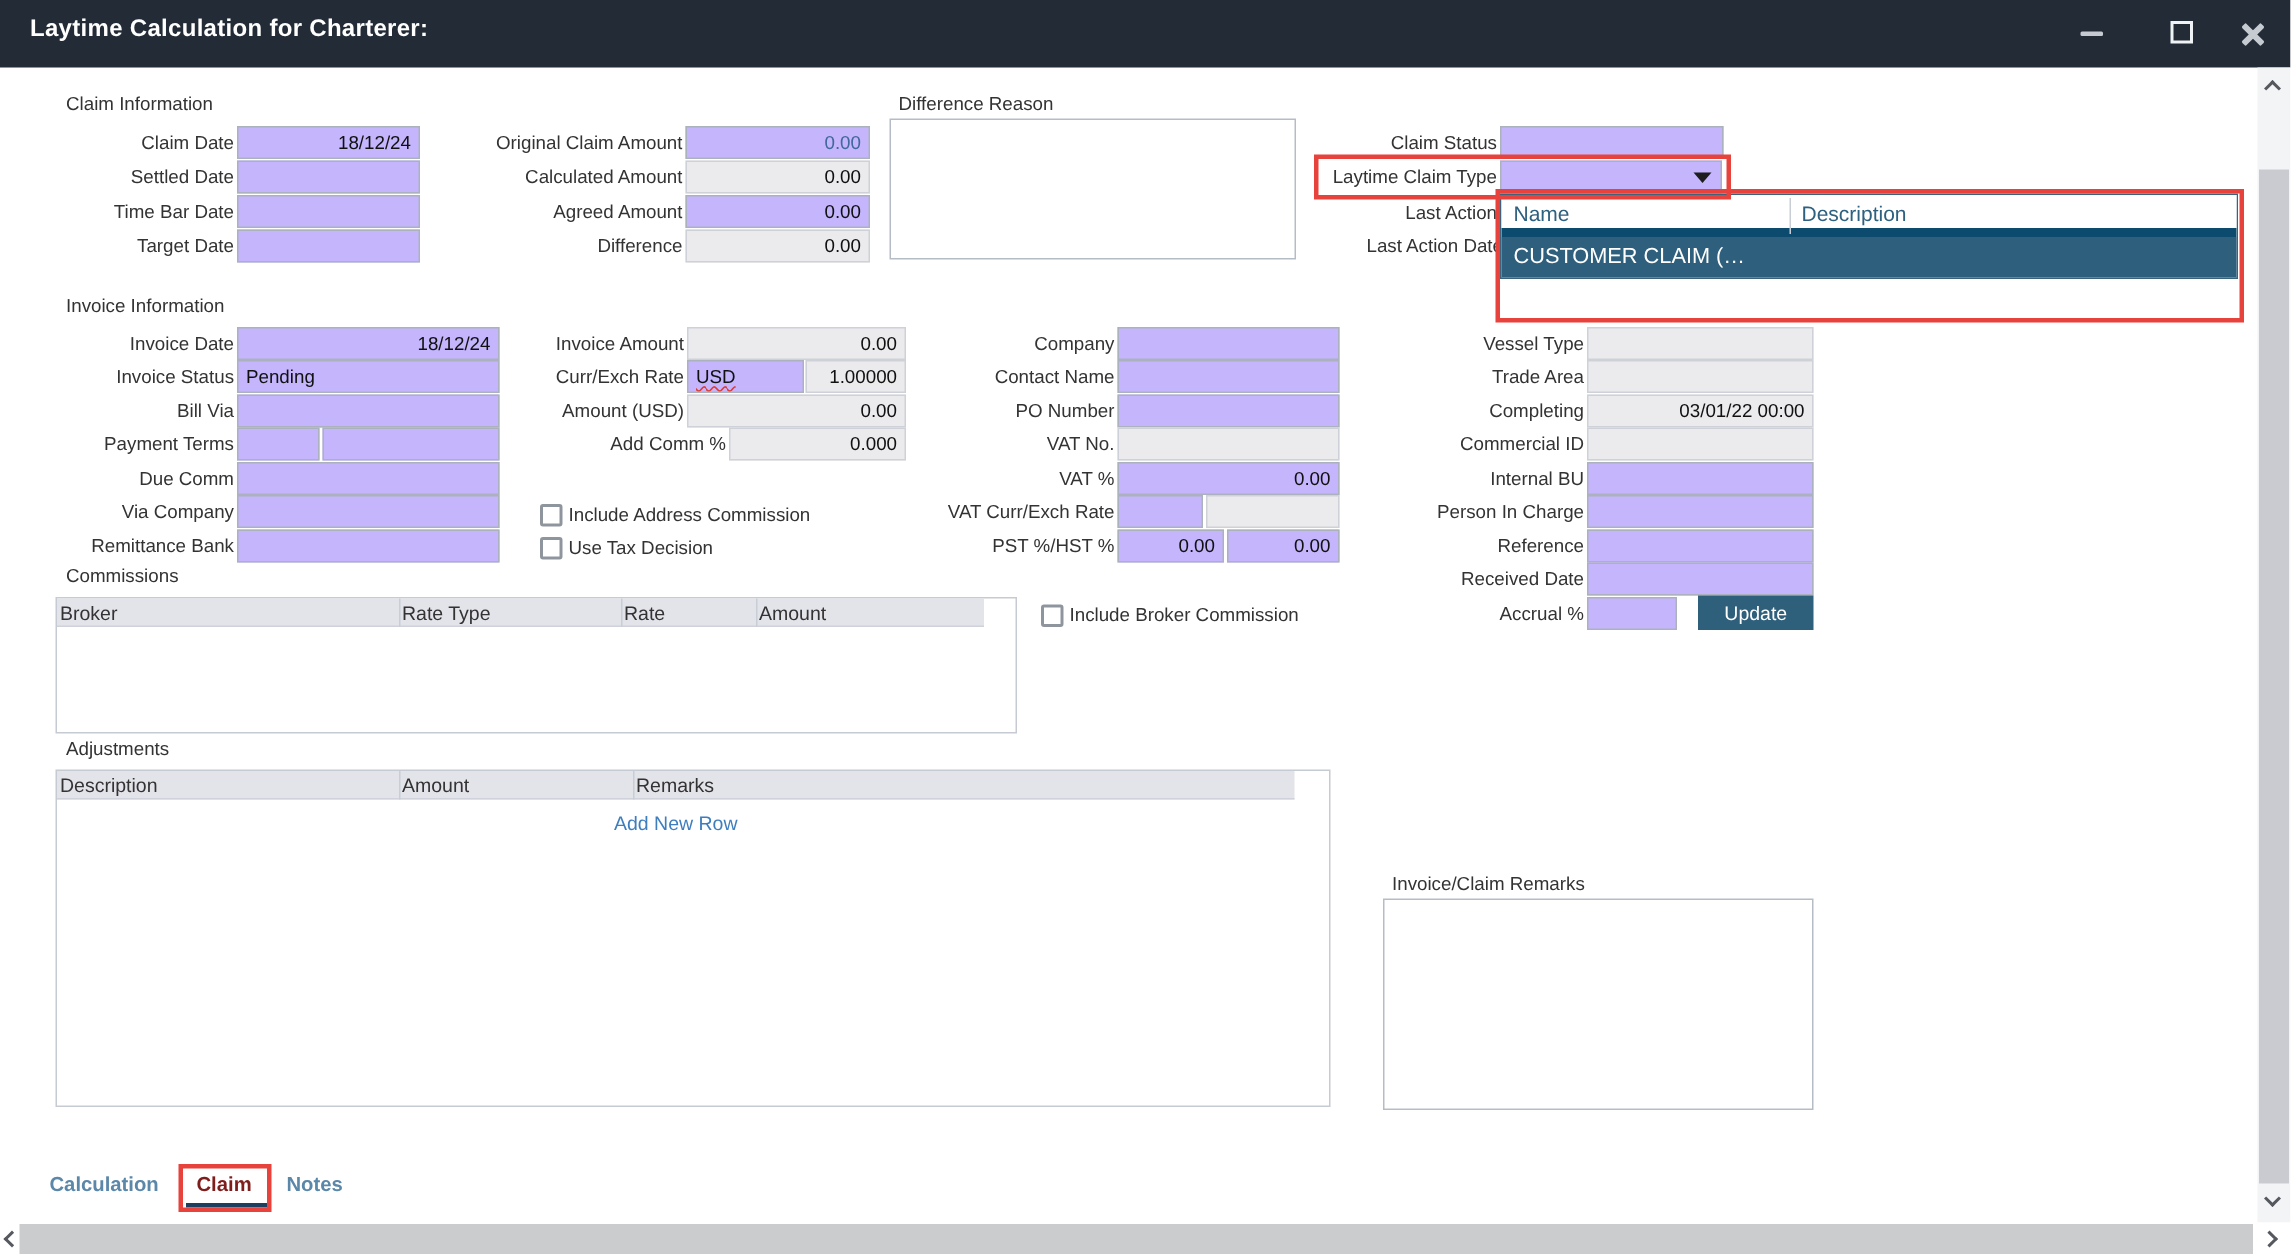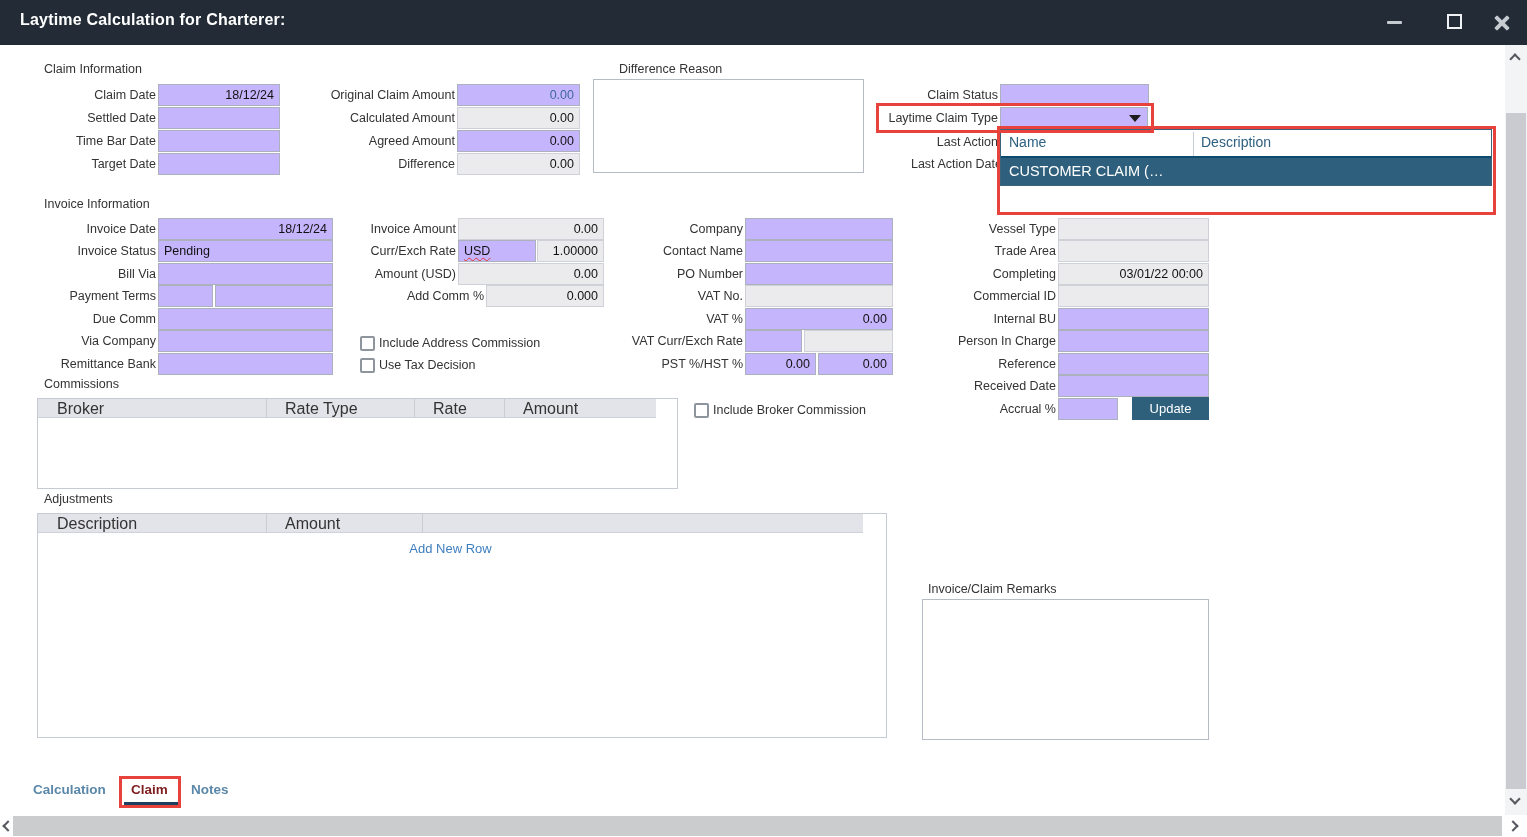--- a/index.html
+++ b/index.html
@@ -25,34 +25,34 @@
   .ta { position:absolute; background:#fff; border:1px solid #b6bcc6; }
   .cb { position:absolute; width:15px; height:15px; background:#fff; border:2px solid #8f959d; border-radius:2px; }
   .cb-lbl { position:absolute; font-size:12.5px; color:#333; white-space:nowrap; }
   .wavy { text-decoration:underline; text-decoration-style:wavy; text-decoration-color:#e03a30; text-decoration-thickness:1px; text-underline-offset:2px; }
 
   
   .dd-arrow { position:absolute; width:0; height:0; border-left:6px solid transparent; border-right:6px solid transparent; border-top:7px solid #1d1d1d; }
 
   
   .dd-list { position:absolute; left:1000px; top:129px; width:492px; background:#fff; border:1px solid #3a637e; z-index:30; }
-  .dd-header { position:relative; height:28px; border-bottom:2px solid #0c4a6e; background:#fff; }
+  .dd-header { position:relative; height:28px; border-bottom:6px solid #0c4a6e; background:#fff; }
   .dd-col1 { position:absolute; left:8px; top:4px; font-size:14px; color:#2e6080; }
   .dd-col2 { position:absolute; left:200px; top:4px; font-size:14px; color:#2e6080; }
   .dd-sep { position:absolute; left:192px; top:2px; width:1px; height:24px; background:#c9cdd5; }
   .dd-row { position:relative; height:27px; line-height:27px; font-size:14.5px; color:#111; padding-left:8px; white-space:nowrap; overflow:hidden; background:#fff; }
   .dd-row.sel { background:#2e5f7c; color:#fff; }
 
   
   .redbox { position:absolute; border:3px solid #e8423c; background:transparent; z-index:40; pointer-events:none; }
 
   
   .tbl { position:absolute; background:#fff; border:1px solid #c6cad2; }
   .tbl-headband { position:absolute; left:0; top:0; height:19px; background:#e3e3ea; border-bottom:1px solid #cfd2da; }
-  .tbl-h { position:absolute; top:0; height:19px; line-height:19px; font-size:16px; color:#333; padding-left:19px; white-space:nowrap; overflow:hidden; }
+  .tbl-h { position:absolute; top:0; height:19px; line-height:19px; font-size:13px; color:#333; padding-left:2px; white-space:nowrap; overflow:hidden; }
   .tbl-vsep { position:absolute; top:0; width:1px; height:19px; background:#c9cdd5; }
 
   .btn-update { position:absolute; left:1132px; top:397px; width:77px; height:23px; background:#2e607c; color:#fff; font-size:13px; text-align:center; line-height:23px; cursor:pointer; }
   .link { position:absolute; color:#3e7ebe; font-size:13px; white-space:nowrap; cursor:pointer; }
 
   
   .tab { position:absolute; top:782px; font-size:13.5px; font-weight:bold; color:#5b87a9; cursor:pointer; white-space:nowrap; }
   .tab.active { color:#7f1d1d; }
   .tab-underline { position:absolute; left:124px; top:802px; width:54px; height:3px; background:#1e3e60; }
 
@@ -93,21 +93,21 @@
 
   <div class="lbl" style="left:314px; top:84px; width:141px;">Original Claim Amount</div>
   <div class="fld num bluev" style="left:457px; top:84px; width:123px;">0.00</div>
   <div class="lbl" style="left:314px; top:107px; width:141px;">Calculated Amount</div>
   <div class="fld ro num" style="left:457px; top:107px; width:123px;">0.00</div>
   <div class="lbl" style="left:314px; top:130px; width:141px;">Agreed Amount</div>
   <div class="fld num" style="left:457px; top:130px; width:123px;">0.00</div>
   <div class="lbl" style="left:314px; top:153px; width:141px;">Difference</div>
   <div class="fld ro num" style="left:457px; top:153px; width:123px;">0.00</div>
 
-  <div class="heading" style="left:619px; top:62px;">Difference Reason</div>
+  <div class="heading" style="left:599px; top:62px;">Difference Reason</div>
   <div class="ta" style="left:593px; top:79px; width:271px; height:94px;"></div>
 
   <div class="lbl" style="left:845px; top:84px; width:153px;">Claim Status</div>
   <div class="fld" style="left:1000px; top:84px; width:149px;"></div>
 
   <div class="lbl" style="left:845px; top:107px; width:153px;">Laytime Claim Type</div>
   <div class="fld" style="left:1000px; top:107px; width:148px;"></div>
   <div class="dd-arrow" style="left:1129px; top:115px;"></div>
 
   <div class="lbl" style="left:845px; top:131px; width:153px;">Last Action</div>
@@ -209,20 +209,21 @@
   <div class="cb" style="left:694px; top:403px;"></div>
   <div class="cb-lbl" style="left:713px; top:403px;">Include Broker Commission</div>
 
   <div class="heading" style="left:44px; top:492px;">Adjustments</div>
   <div class="tbl" style="left:37px; top:513px; width:850px; height:225px;">
     <div class="tbl-headband" style="width:825px;"></div>
     <div class="tbl-h" style="left:0; width:228px;">Description</div>
     <div class="tbl-vsep" style="left:228px;"></div>
     <div class="tbl-h" style="left:228px; width:156px;">Amount</div>
     <div class="tbl-vsep" style="left:384px;"></div>
+    <div class="tbl-h" style="left:384px; width:441px;">Remarks</div>
     <div class="link" style="left:0; top:27px; width:825px; text-align:center;">Add New Row</div>
   </div>
 
   <div class="heading" style="left:928px; top:582px;">Invoice/Claim Remarks</div>
   <div class="ta" style="left:922px; top:599px; width:287px; height:141px;"></div>
 
   <div class="tab" style="left:33px;">Calculation</div>
   <div class="tab active" style="left:131px;">Claim</div>
   <div class="tab-underline"></div>
   <div class="tab" style="left:191px;">Notes</div>

